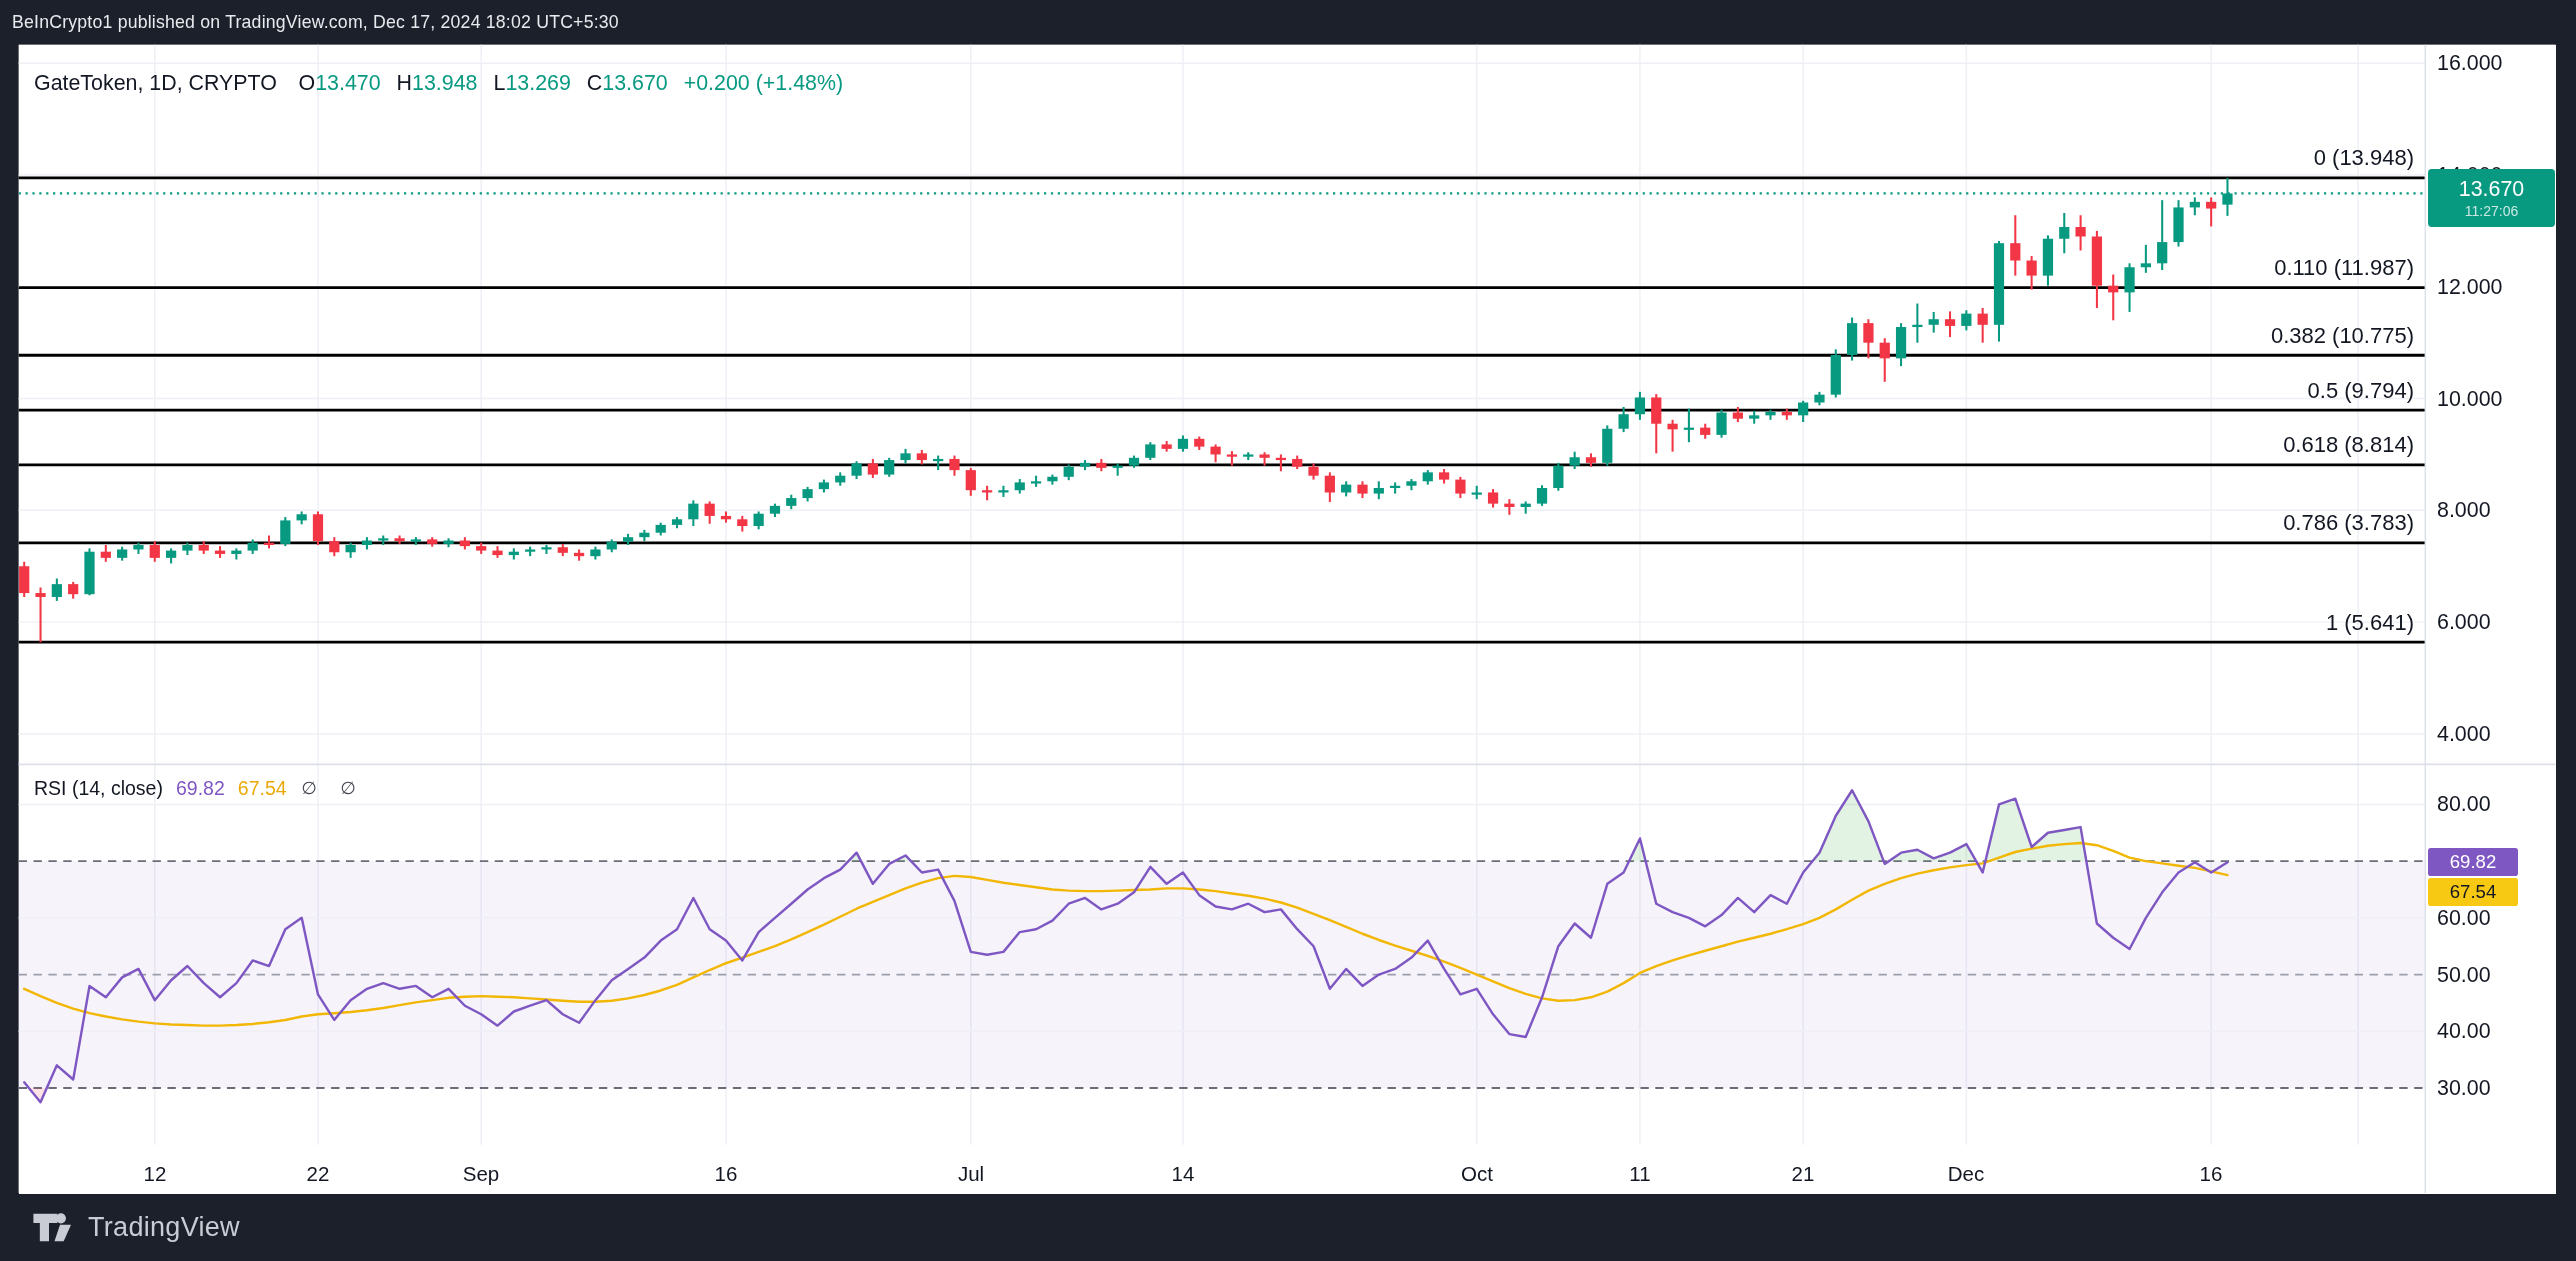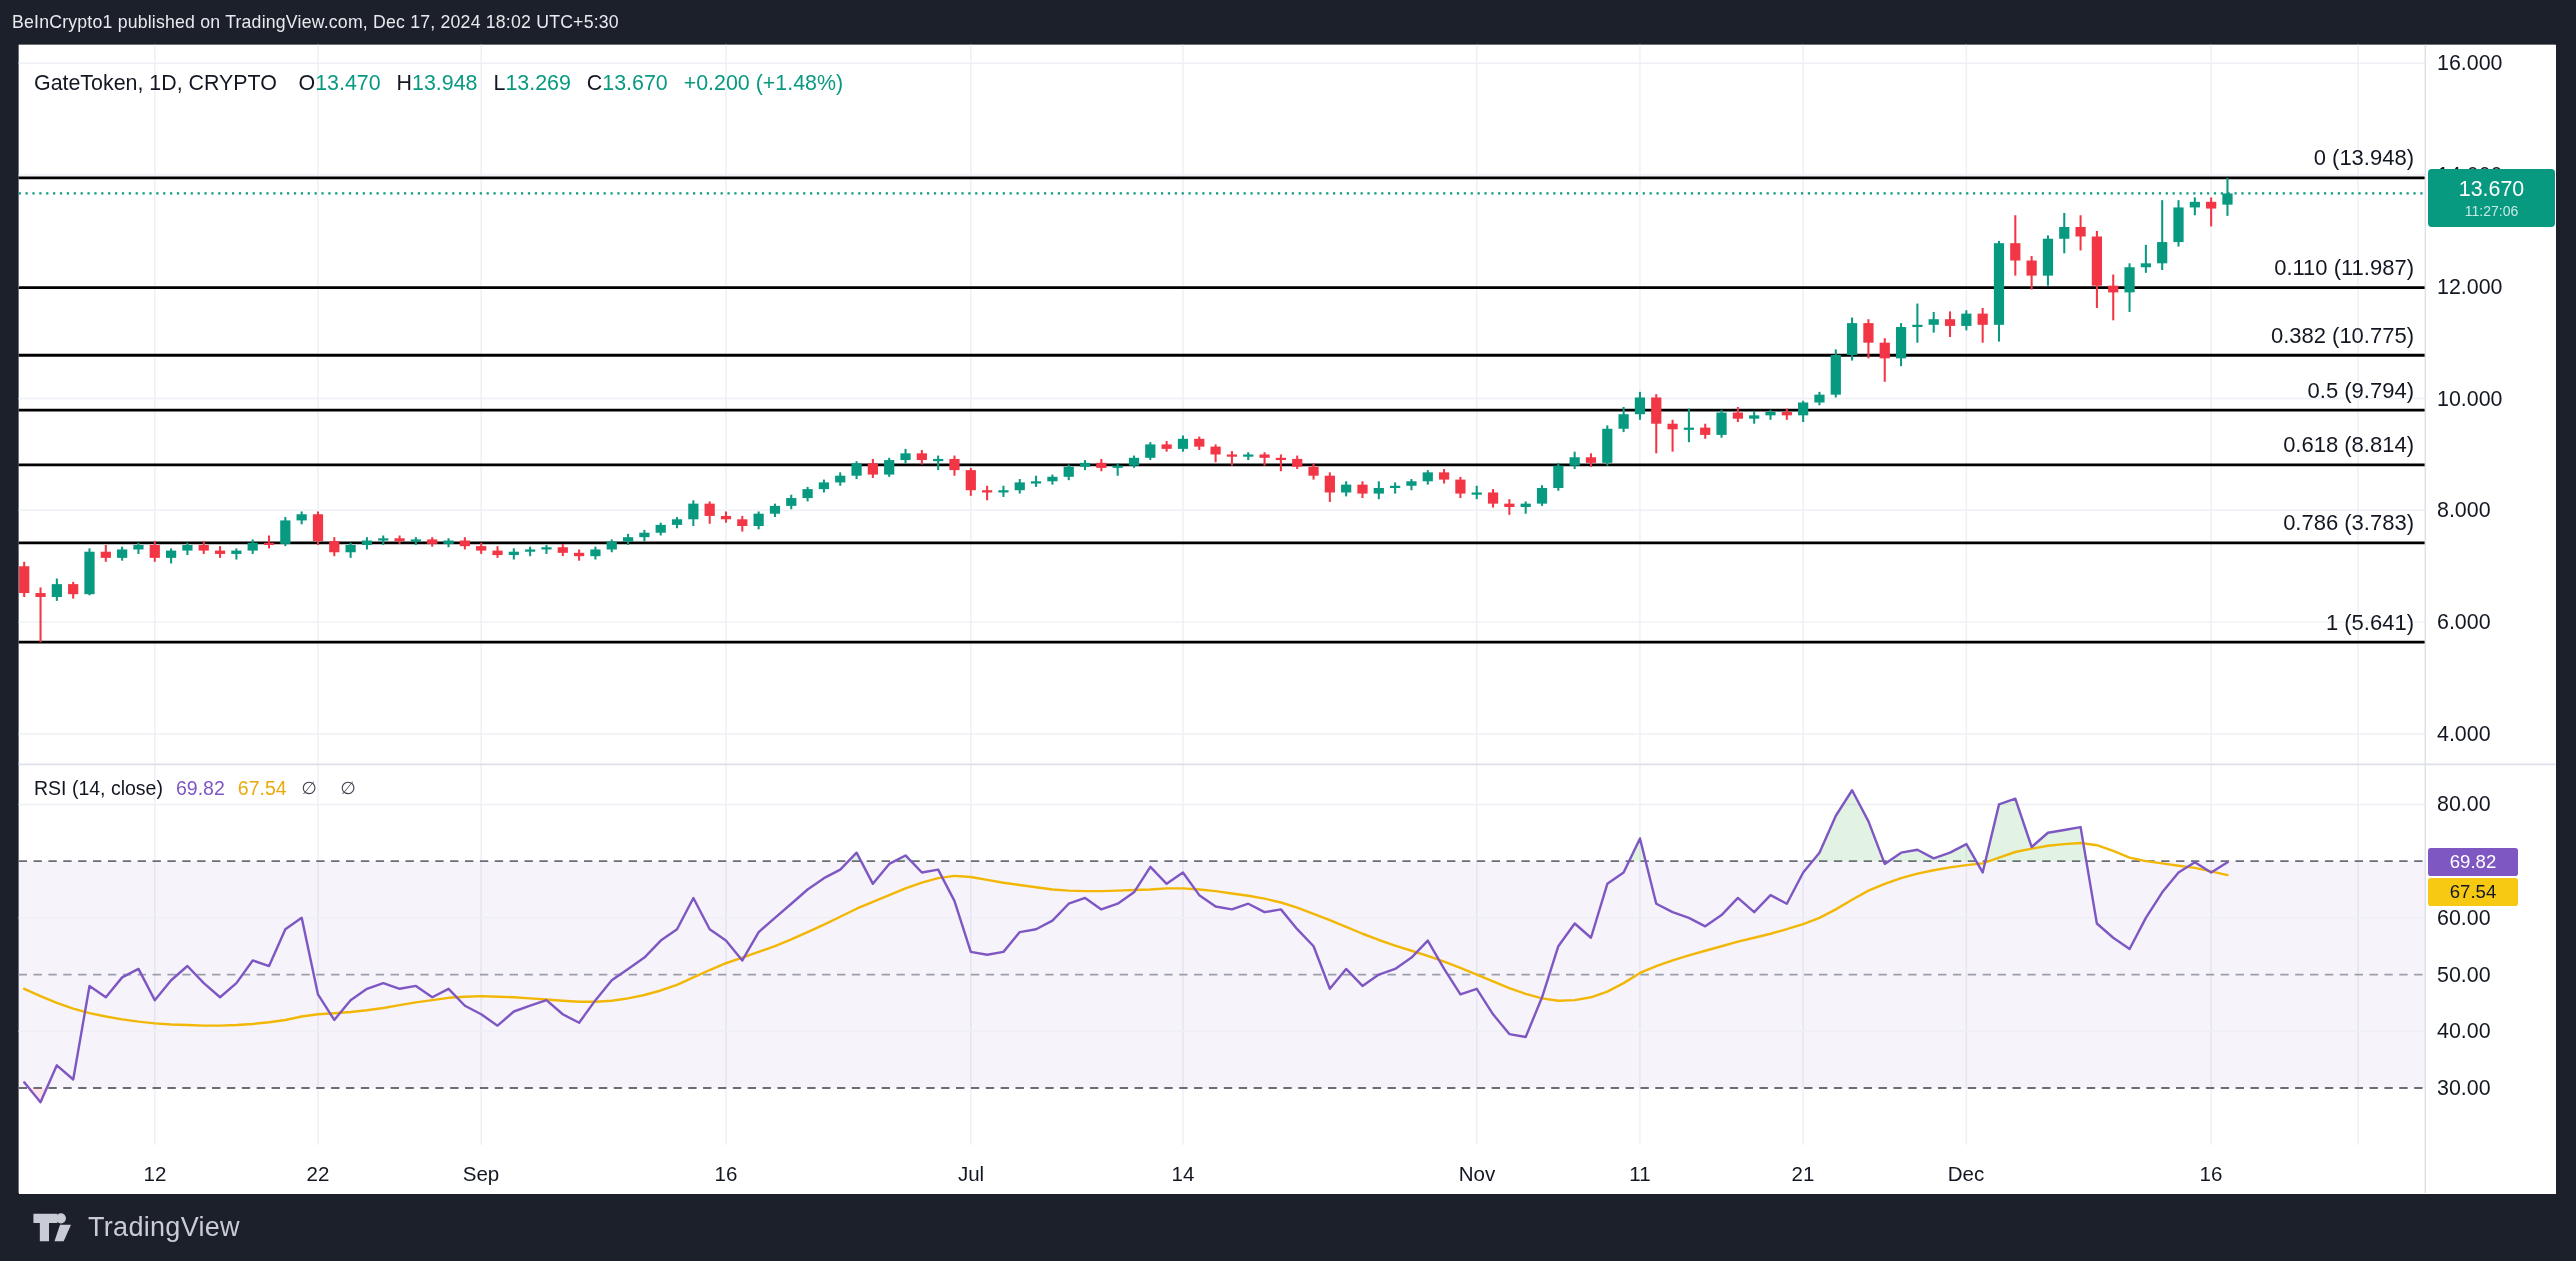--- a/index.html
+++ b/index.html
@@ -460,21 +460,21 @@
         <div class="axis-label" style="top: 918px;">60.00</div>
         <div class="axis-label" style="top: 975px;">50.00</div>
         <div class="axis-label" style="top: 1031px;">40.00</div>
         <div class="axis-label" style="top: 1088px;">30.00</div>
         <div class="time-label" style="left: 155px;">12</div>
         <div class="time-label" style="left: 318px;">22</div>
         <div class="time-label bold" style="left: 481px;">Sep</div>
         <div class="time-label" style="left: 726px;">16</div>
         <div class="time-label bold" style="left: 971px;">Jul</div>
         <div class="time-label" style="left: 1183px;">14</div>
-        <div class="time-label bold" style="left: 1477px;">Nov</div>
+        <div class="time-label bold" style="left: 1477px;">Oct</div>
         <div class="time-label" style="left: 1640px;">11</div>
         <div class="time-label" style="left: 1803px;">21</div>
         <div class="time-label bold" style="left: 1966px;">Dec</div>
         <div class="time-label" style="left: 2211px;">16</div>
         <div class="fib-label" style="top: 171px;">0 (13.948)</div>
         <div class="fib-label" style="top: 281px;">0.110 (11.987)</div>
         <div class="fib-label" style="top: 349px;">0.382 (10.775)</div>
         <div class="fib-label" style="top: 404px;">0.5 (9.794)</div>
         <div class="fib-label" style="top: 458px;">0.618 (8.814)</div>
         <div class="fib-label" style="top: 536px;">0.786 (3.783)</div>

